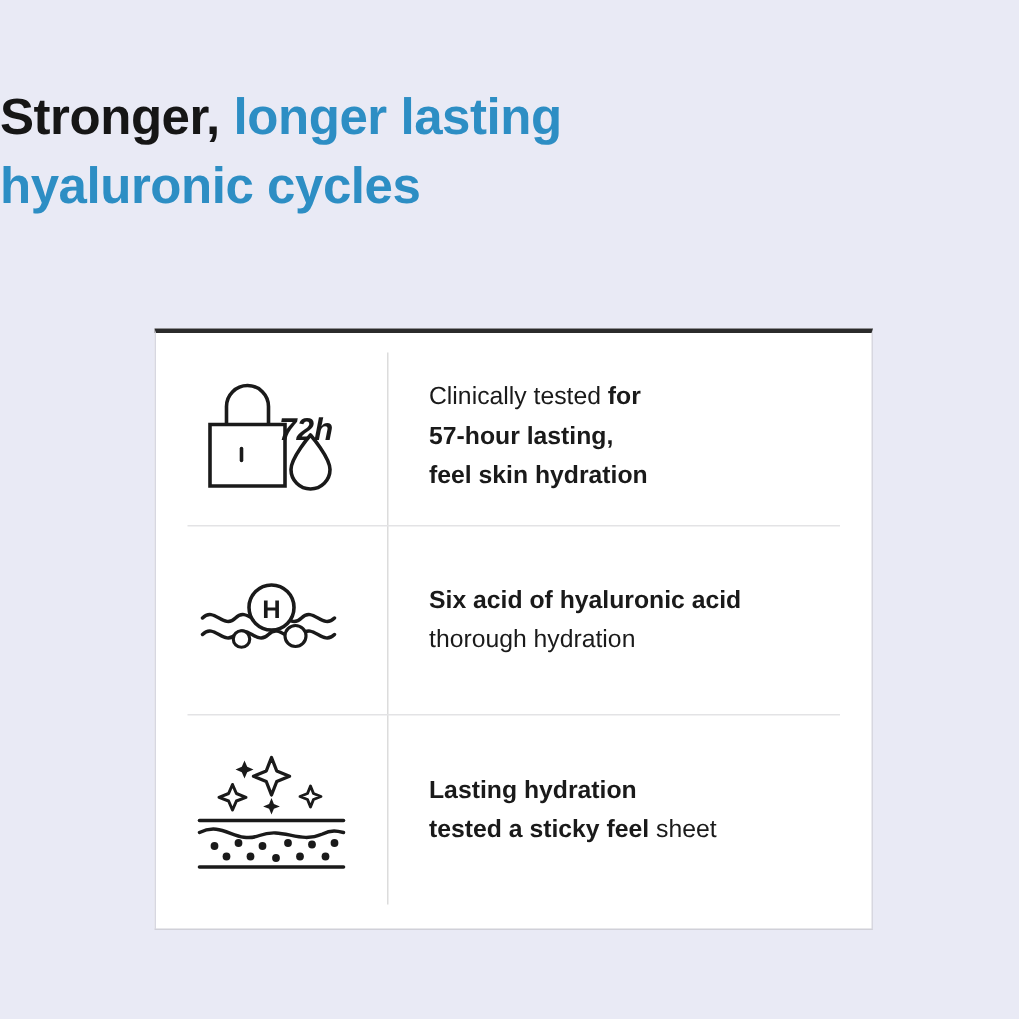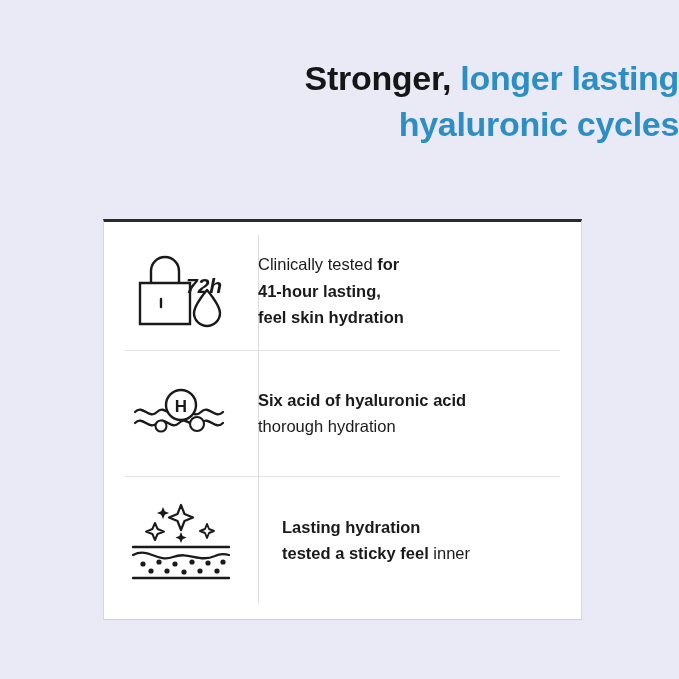--- a/index.html
+++ b/index.html
@@ -14,21 +14,21 @@
     overflow: hidden;
     position: relative;
   }
 
   
   .headline {
     position: absolute;
     left: 0;
     top: 55px;
     width: 679px;
-    text-align: right;
+    text-align: left;
     font-size: 34px;
     line-height: 46px;
     font-weight: bold;
     letter-spacing: -0.3px;
   }
   .hl-dark { color: #161616; }
   .hl-blue { color: #2d8ec4; }
 
   
   .card {
@@ -65,21 +65,21 @@
 
   .row {
     position: absolute;
     left: 0;
     width: 100%;
     display: flex;
     align-items: center;
   }
   .row-1 { top: 10px;  height: 118px; }
   .row-2 { top: 128px; height: 126px; }
-  .row-3 { top: 254px; height: 128px; gap: 24px; }
+  .row-3 { top: 254px; height: 128px; }
 
   .h-divider {
     position: absolute;
     left: 21px;
     width: 435px;
     height: 1px;
     background: #e3e3e5;
   }
   .h-divider-1 { top: 128px; }
   .h-divider-2 { top: 254px; }
@@ -87,20 +87,21 @@
   .icon-cell {
     width: 154px;
     display: flex;
     align-items: flex-end;
     justify-content: center;
     flex: 0 0 154px;
   }
 
   .text-cell {
     flex: 1 1 auto;
+    padding-left: 28px;
     color: #1a1a1a;
     font-size: 16.5px;
     line-height: 26.5px;
   }
   .text-cell .b { font-weight: bold; }
   .text-cell .r { font-weight: normal; }
   .text-line { white-space: nowrap; }
 
   svg { display: block; }
 </style>
@@ -139,21 +140,21 @@
 
             <path d="M73 39 C73 39 86 54 86 62 A13 13 0 0 1 60 62 C60 54 73 39 73 39 Z" fill="#ffffff" stroke="#1a1a1a" stroke-width="2.4" stroke-linejoin="round"></path>
           </svg>
         </span>
       </div>
       <div class="text-cell">
         <div class="text-line">
           <span class="r">Clinically tested </span><span class="b">for</span>
         </div>
         <div class="text-line">
-          <span class="b">41-hour lasting,</span>
+          <span class="b">57-hour lasting,</span>
         </div>
         <div class="text-line">
           <span class="b">feel skin hydration</span>
         </div>
       </div>
     </div>
 
     <div class="row row-2">
       <div class="icon-cell">
         <span>
@@ -210,19 +211,19 @@
 
             <line x1="4" y1="79" x2="100" y2="79" stroke="#1a1a1a" stroke-width="2.4" stroke-linecap="round"></line>
           </svg>
         </span>
       </div>
       <div class="text-cell">
         <div class="text-line">
           <span class="b">Lasting hydration</span>
         </div>
         <div class="text-line">
-          <span class="b">tested a sticky feel</span><span class="r"> inner</span>
+          <span class="b">tested a sticky feel</span><span class="r"> sheet</span>
         </div>
       </div>
     </div>
 
   </div>
 </div>
 
 </body></html>

